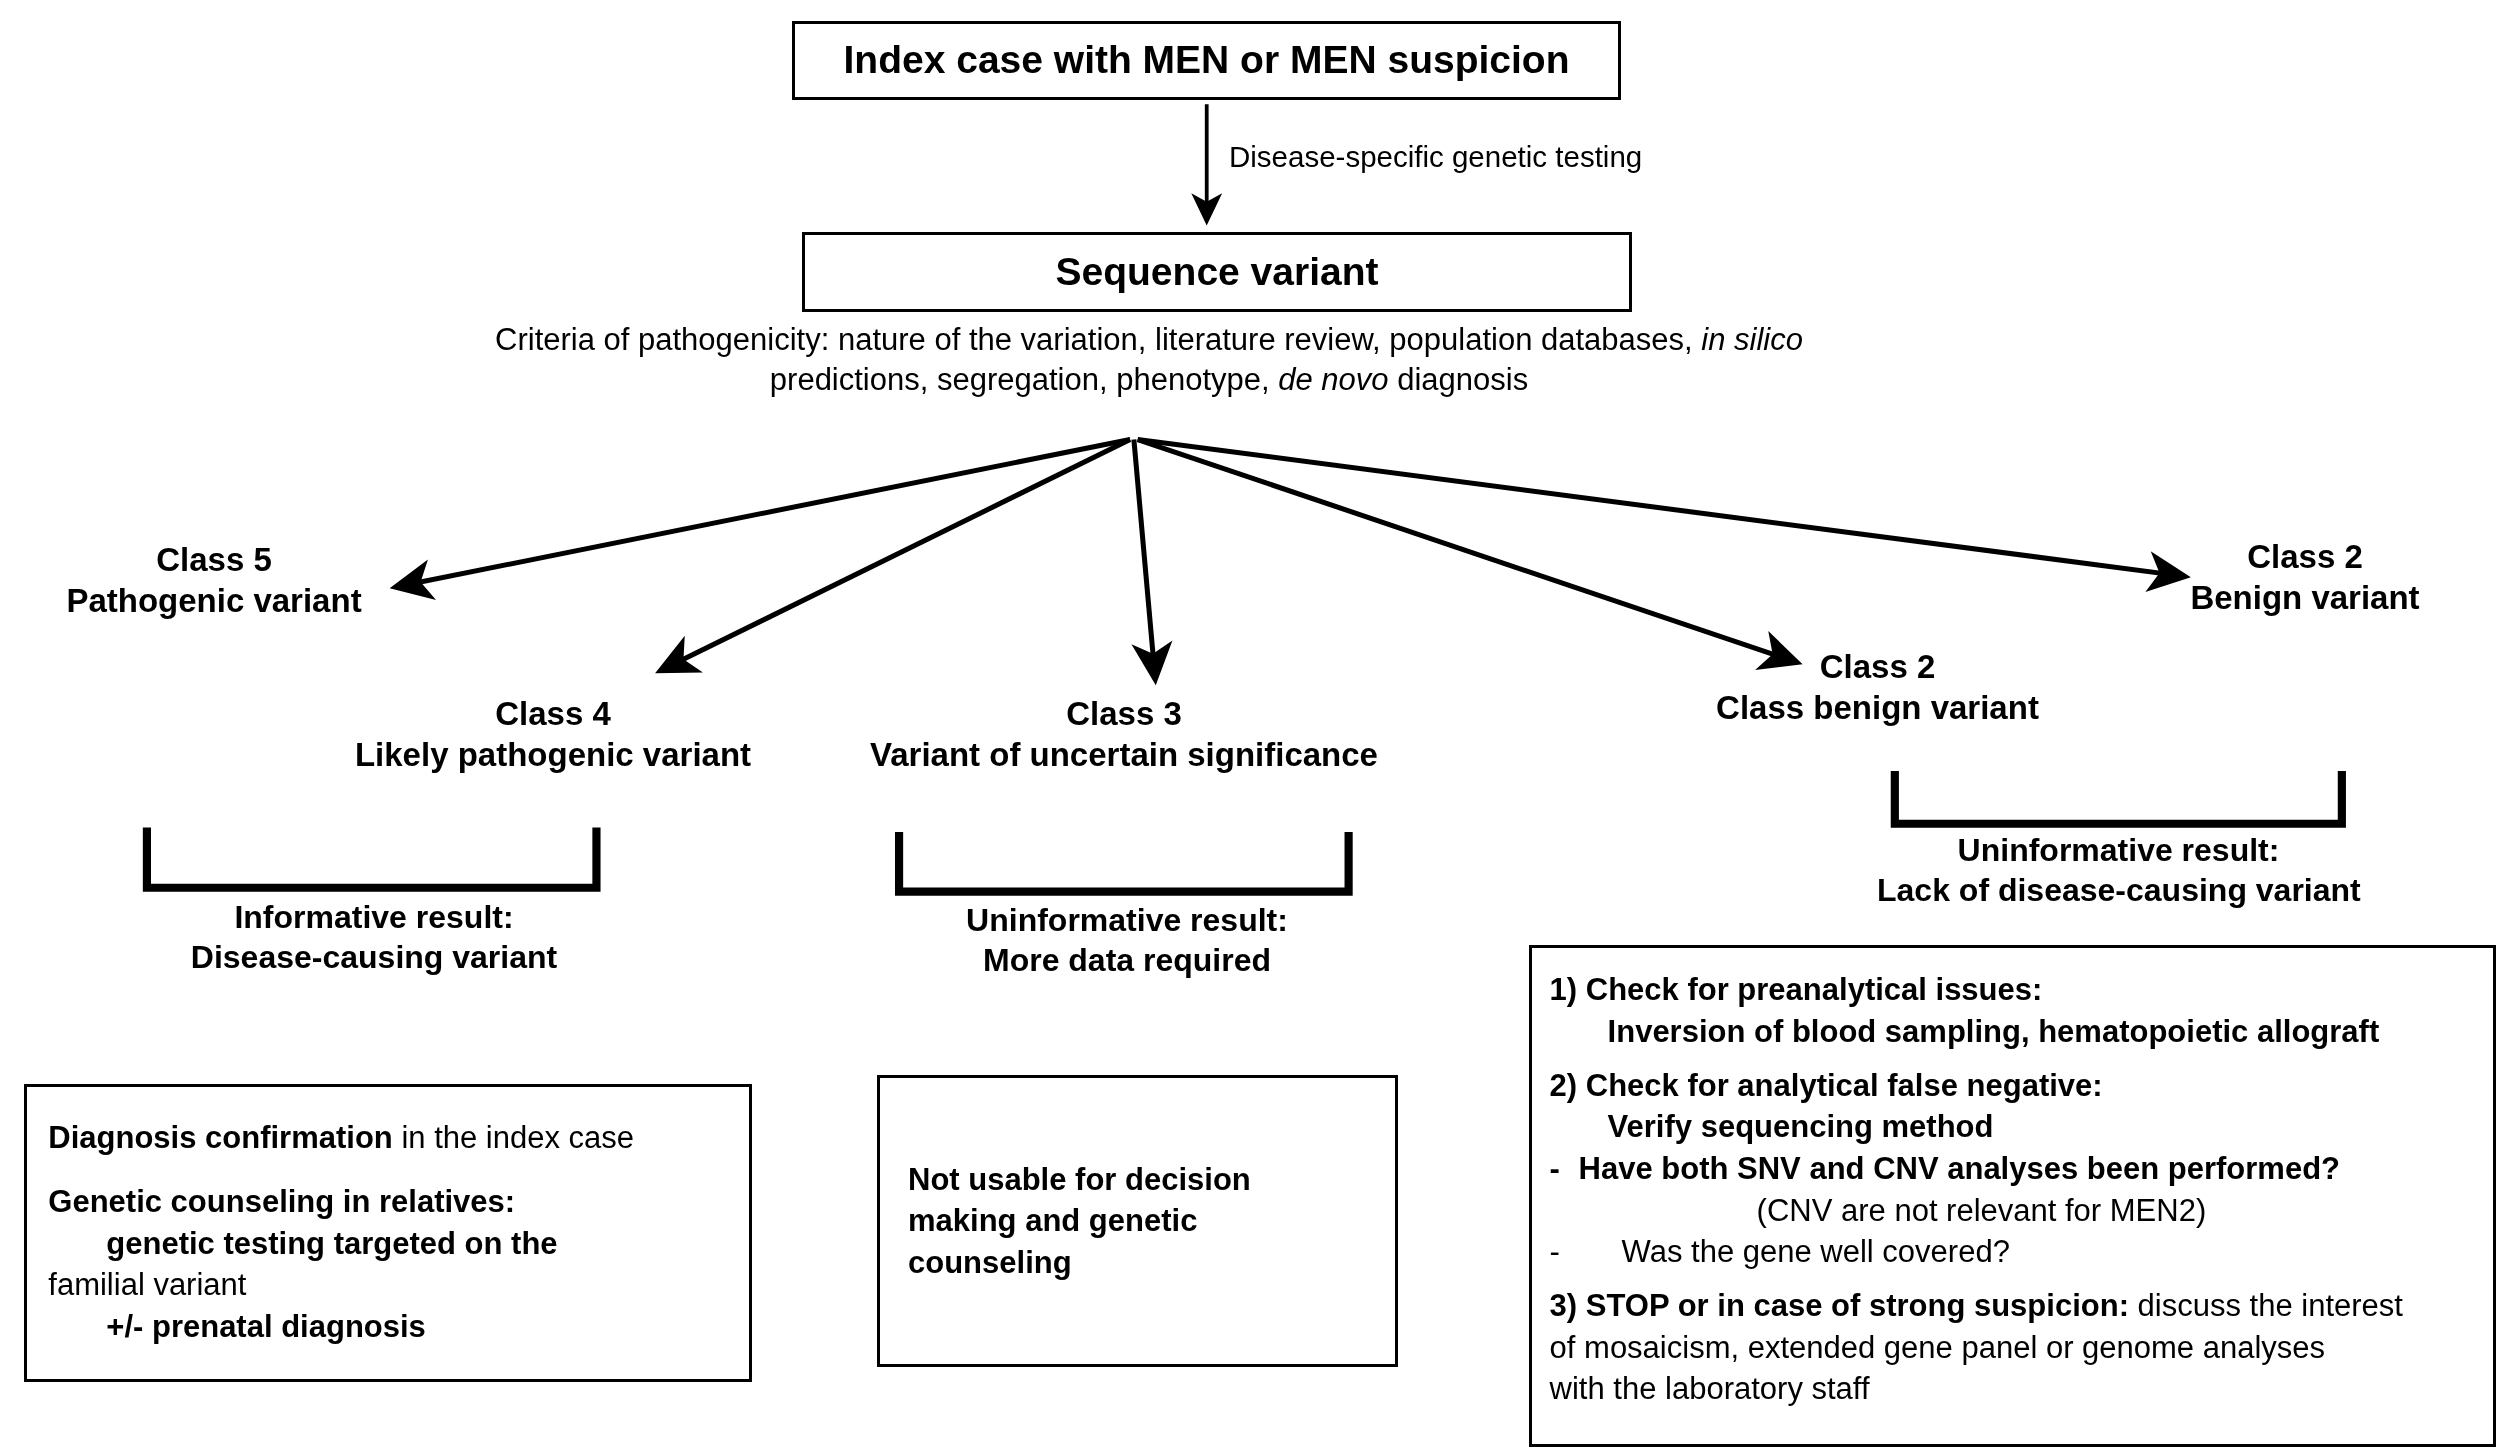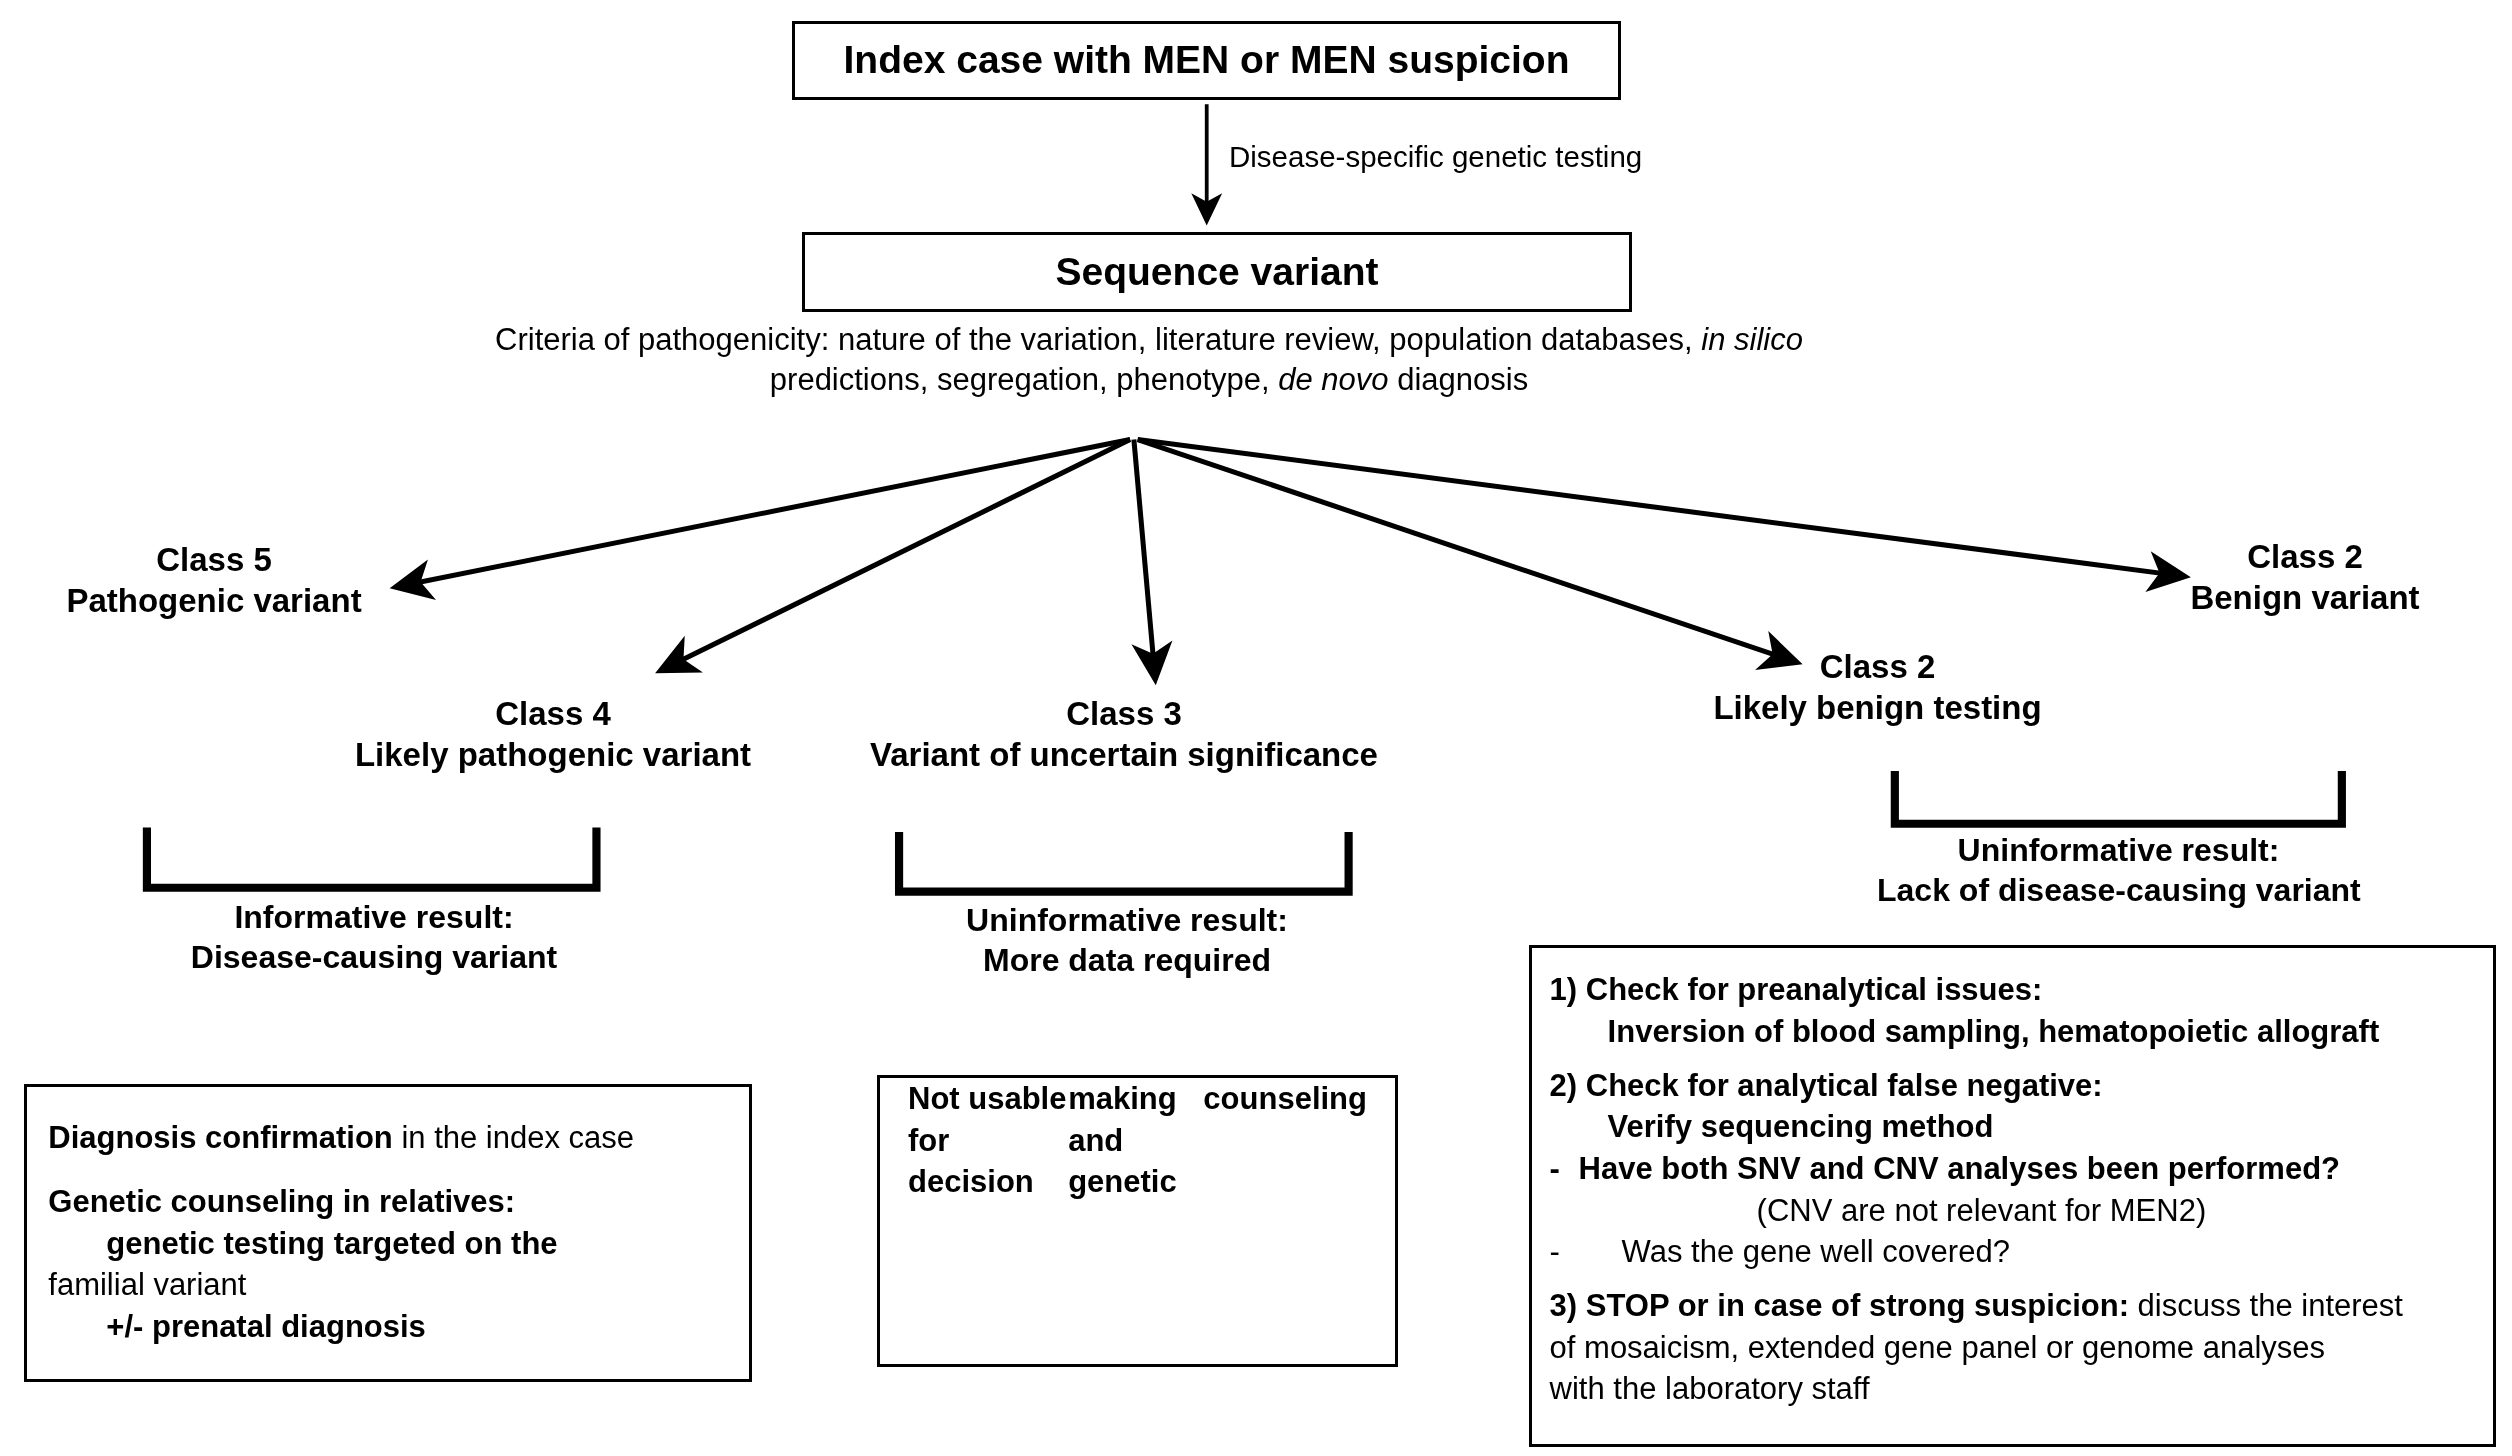--- a/index.html
+++ b/index.html
@@ -155,21 +155,21 @@
     <div>Likely pathogenic variant</div>
   </div>
 
   <div class="abs class-label" style="left:829px; top:694px; width:590px;">
     <div>Class 3</div>
     <div>Variant of uncertain significance</div>
   </div>
 
   <div class="abs class-label" style="left:1639px; top:647px; width:477px;">
     <div>Class 2</div>
-    <div>Likely benign testing</div>
+    <div>Class benign variant</div>
   </div>
 
   <div class="abs class-label" style="left:2129px; top:537px; width:352px;">
     <div>Class 2</div>
     <div>Benign variant</div>
   </div>
 
   <div class="abs bracket-label" style="left:170px; top:897px; width:408px;">
     <div>Informative result:</div>
     <div>Disease-causing variant</div>
@@ -189,21 +189,21 @@
     <div class="body-text">
       <span class="b">Diagnosis confirmation</span><span class="n"> in the index case</span>
     </div>
     <div class="gap"></div>
     <div class="body-text b">Genetic counseling in relatives:</div>
     <div class="body-text n indent-1">genetic testing targeted on the</div>
     <div class="body-text n">familial variant</div>
     <div class="body-text n indent-1">+/- prenatal diagnosis</div>
   </div>
 
-  <div class="abs box" style="left:877px; top:1075px; width:521px; height:292px; padding:0 28px; display:flex; justify-content:center;">
+  <div class="abs box" style="left:877px; top:1075px; width:521px; height:292px; padding:0 28px; display:flex; flex-direction:column; justify-content:center;">
     <div class="body-text b">Not usable for decision</div>
     <div class="body-text b">making and genetic</div>
     <div class="body-text b">counseling</div>
   </div>
 
   <div class="abs box" style="left:1529px; top:945px; width:967px; height:502px; padding:21.3px 17.6px 0 17.6px;">
 
     <div class="body-text b">1) Check for preanalytical issues:</div>
     <div class="body-text n indent-1">Inversion of blood sampling, hematopoietic allograft</div>
     <div class="gap-s"></div>

